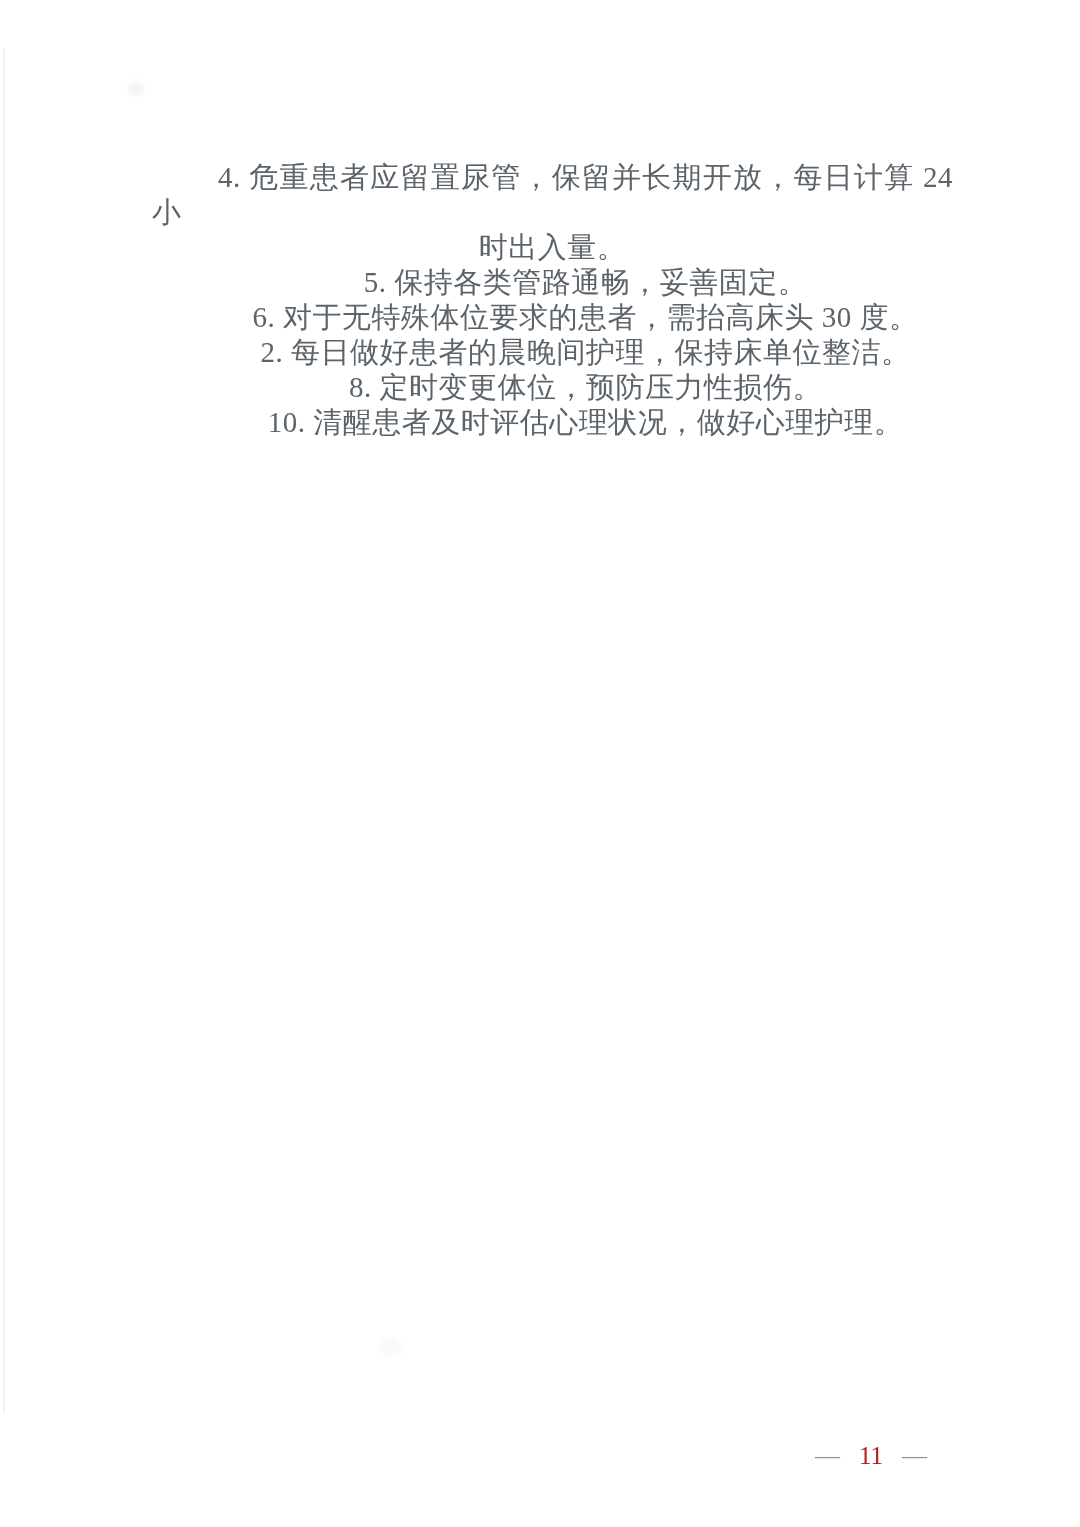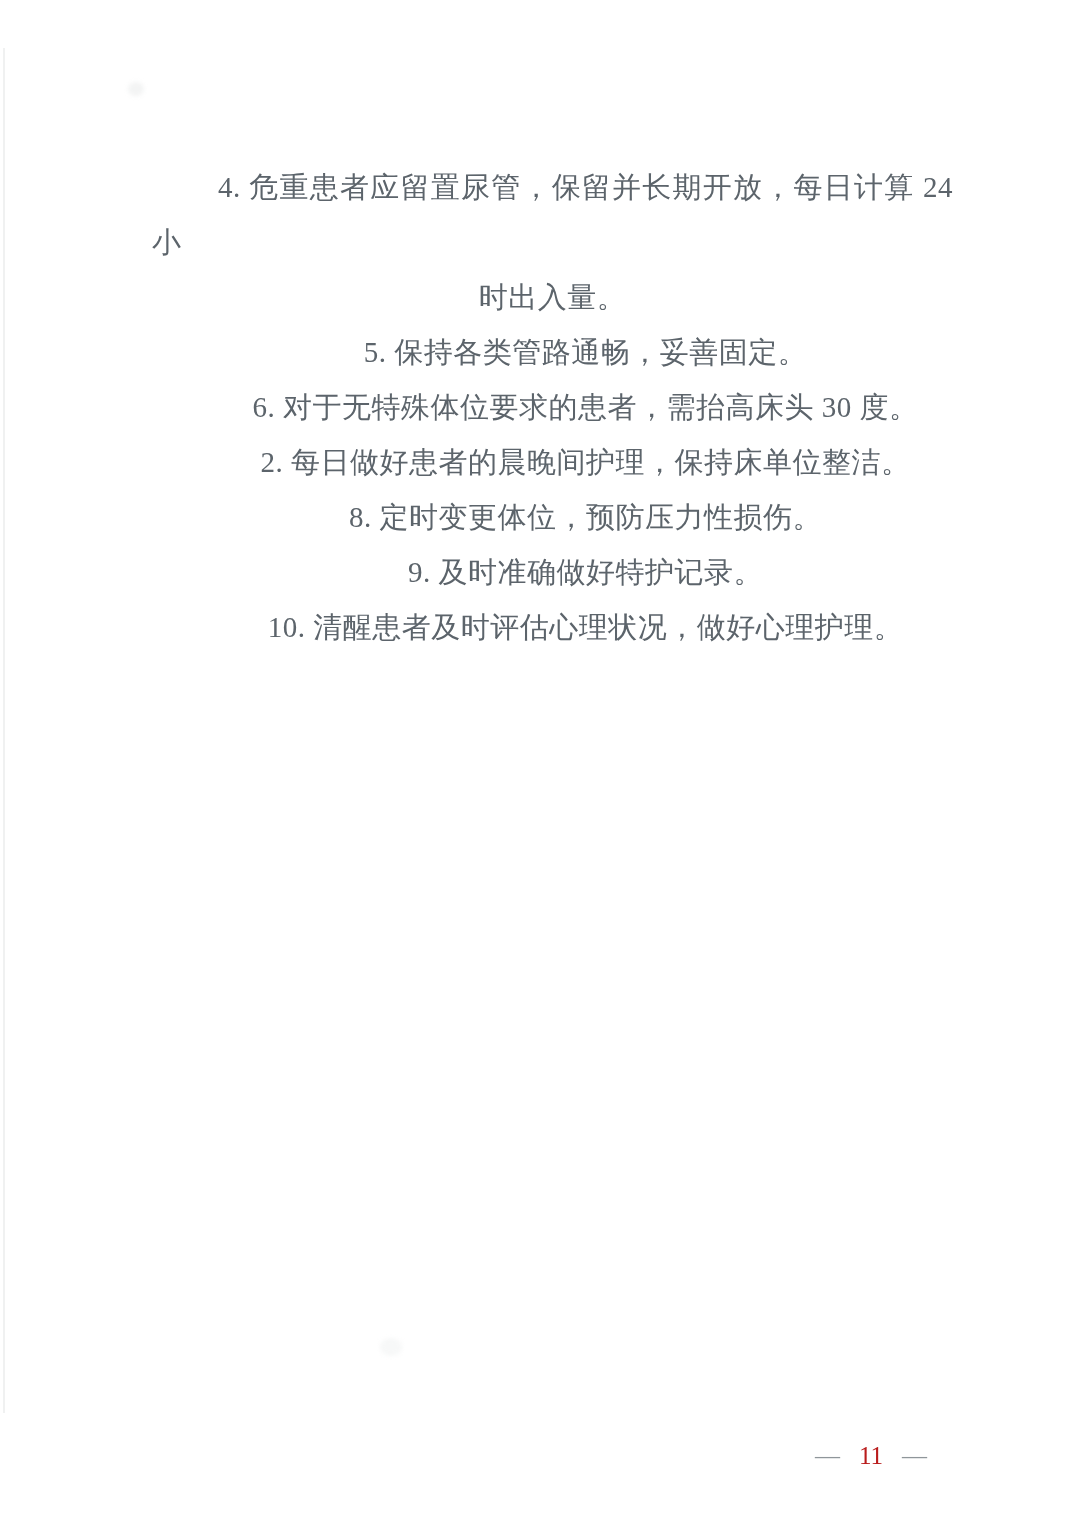--- a/index.html
+++ b/index.html
@@ -49,21 +49,21 @@
     filter: blur(2px);
   }
   
   .content {
     position: absolute;
     left: 152px;
     right: 127px;
     top: 160px;
     color: #5c646b;
     font-size: 29px;
-    line-height: 55px;
+    line-height: 35px;
     letter-spacing: 0.5px;
   }
   .line {
     margin: 0;
     text-align: center;
     white-space: normal;
   }
   .indent {
     text-indent: 66px;
   }
@@ -98,21 +98,20 @@
   <div class="smudge smudge-top"></div>
   <div class="smudge smudge-bottom"></div>
 
   <main class="content">
     <p class="line indent fill">4. 危重患者应留置尿管，保留并长期开放，每日计算 24 小</p>
     <p class="line">时出入量。</p>
     <p class="line indent">5. 保持各类管路通畅，妥善固定。</p>
     <p class="line indent">6. 对于无特殊体位要求的患者，需抬高床头 30 度。</p>
     <p class="line indent">2. 每日做好患者的晨晚间护理，保持床单位整洁。</p>
     <p class="line indent">8. 定时变更体位，预防压力性损伤。</p>
-    <p class="line indent">9. 及时准确做好特护记录。</p>
     <p class="line indent">10. 清醒患者及时评估心理状况，做好心理护理。</p>
   </main>
 
   <footer class="footer">
     <span class="dash">—</span>
     <span class="page-num">11</span>
     <span class="dash">—</span>
   </footer>
 
 </div>

